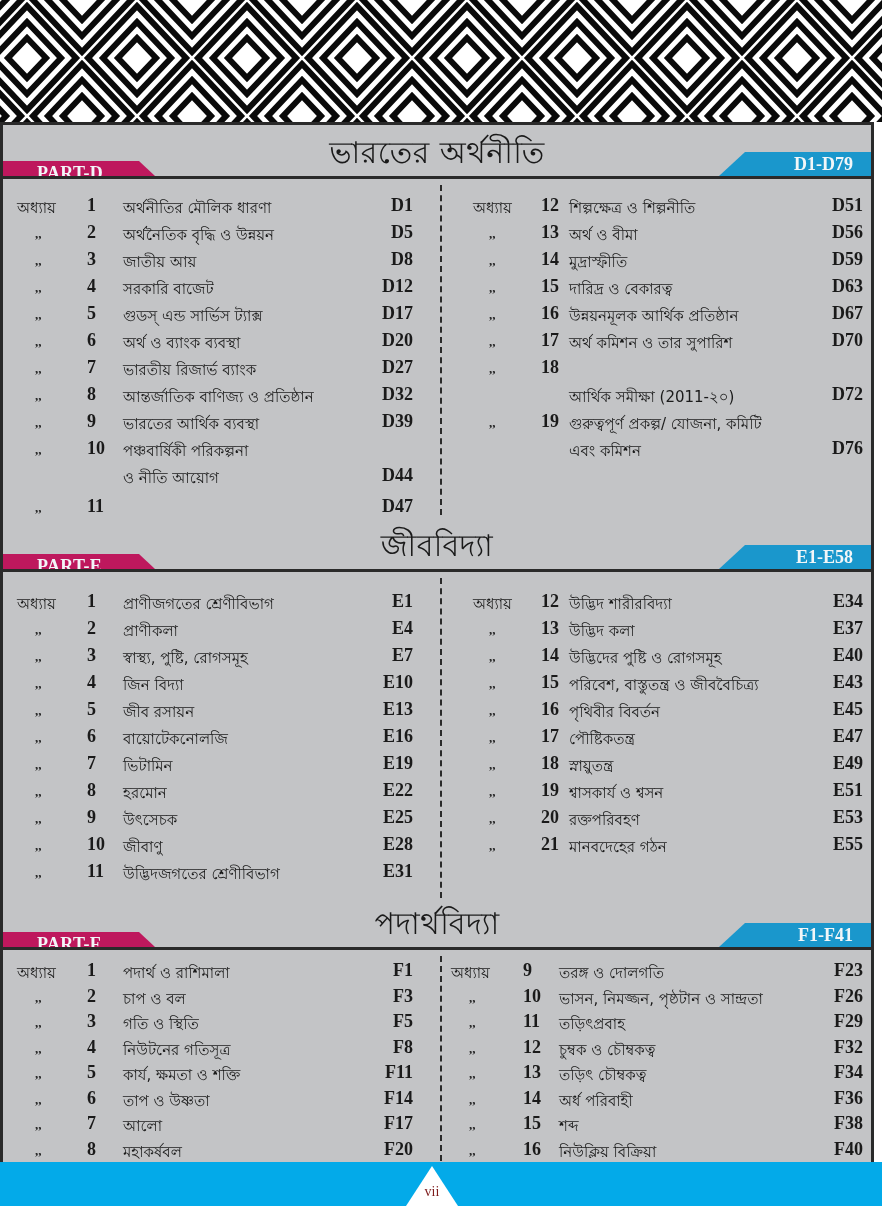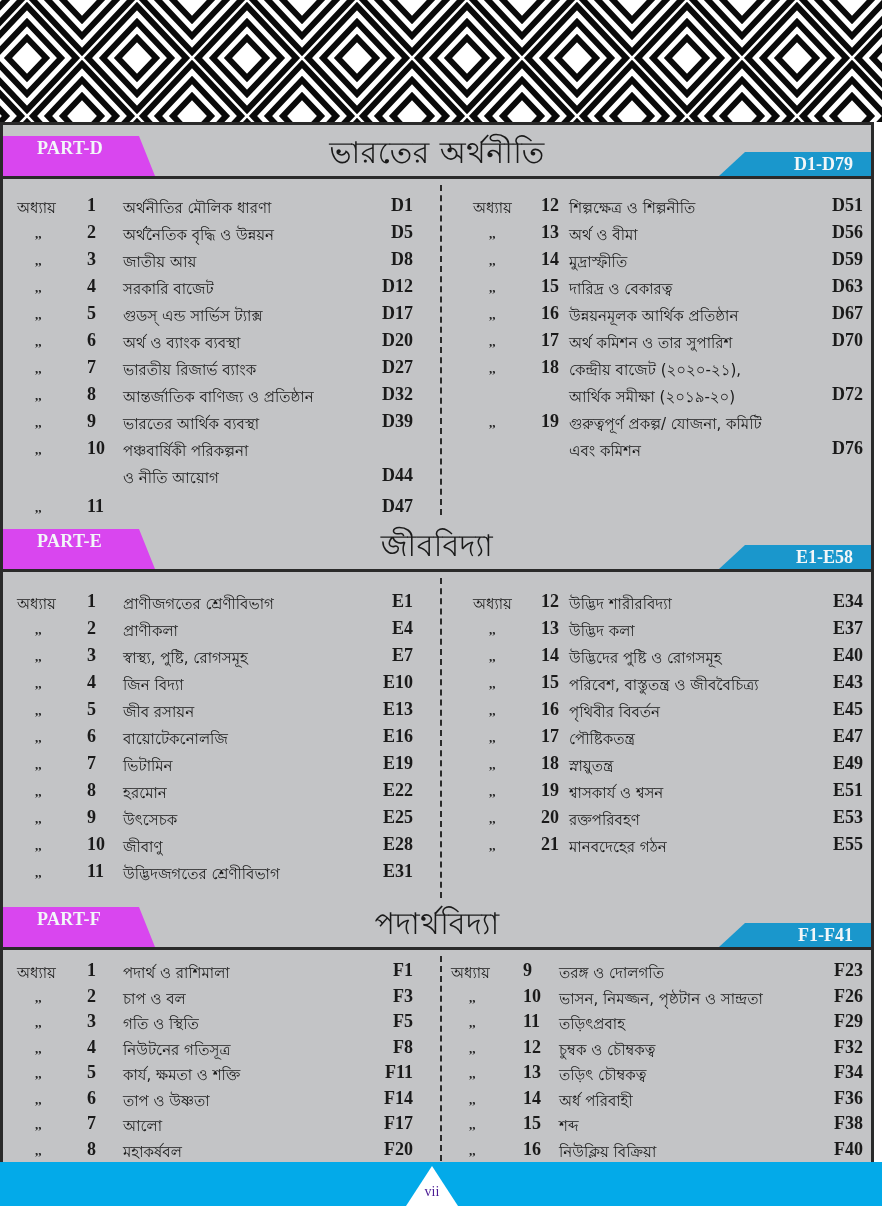--- a/index.html
+++ b/index.html
@@ -9,22 +9,22 @@
   .pattern { position: absolute; left: 0; top: 0; width: 882px; height: 122px; background: #ffffff; overflow: hidden; }
   .pattern svg { display: block; }
 
   .panel { position: absolute; left: 0; top: 122px; width: 874px; height: 1040px; background: #c3c4c6;
            border-left: 3px solid #2a2a2a; border-right: 3px solid #2a2a2a; border-top: 3px solid #2a2a2a; }
 
   .band { position: absolute; left: 0; width: 868px; height: 54px; }
   .band .title { position: absolute; left: 0; right: 0; top: 4px; text-align: center; font-size: 30px;
                  font-family: "DejaVu Sans", sans-serif; color: #1a1a1a; letter-spacing: 0.5px; }
   .band .rule { position: absolute; left: 0; right: 0; bottom: 0; height: 3px; background: #2a2a2a; }
-  .tag-left { position: absolute; left: 0; bottom: 3px; height: 40px; width: 152px;
-              background: #d946ef; clip-path: polygon(0 0, 136px 0, 100% 100%, 0 100%); }
+  .tag-left { position: absolute; left: 0; bottom: 3px; height: 15px; width: 152px;
+              background: #be185d; clip-path: polygon(0 0, 136px 0, 100% 100%, 0 100%); }
   .tag-left span { position: absolute; left: 34px; top: 2px; color: #f2f6f8; font-weight: bold; font-size: 18px;
                    font-family: "Liberation Serif", serif; letter-spacing: 0.3px; }
   .tag-right { position: absolute; right: 0; bottom: 3px; height: 24px; width: 152px;
                background: #1a97cc; clip-path: polygon(26px 0, 100% 0, 100% 100%, 0 100%); }
   .tag-right span { position: absolute; right: 18px; top: 2px; color: #f2f6f8; font-weight: bold; font-size: 18px;
                     font-family: "Liberation Serif", serif; margin-left: 13px; }
 
   .cols { position: absolute; left: 0; width: 868px; }
   .col { position: absolute; top: 0; }
   .col.left { left: 0; width: 430px; }
@@ -43,21 +43,21 @@
   .right .row .txt { left: 118px; }
   .right .row .pg { right: 8px; }
   .row.two { height: 54px; }
   .row.two .txt2 { position: absolute; left: 120px; top: 30px; font-family: "DejaVu Sans", sans-serif; font-size: 15px; white-space: nowrap; }
   .right .row.two .txt2 { left: 118px; }
   .row.two .pg { top: 29px; }
 
   .footer { position: absolute; left: 0; top: 1162px; width: 882px; height: 44px; background: #03aae9; }
   .footer .tri { position: absolute; left: 406px; top: 4px; width: 52px; height: 40px; background: #ffffff;
                  clip-path: polygon(50% 0, 100% 100%, 0 100%); }
-  .footer .pno { position: absolute; left: 406px; top: 22px; width: 52px; text-align: center; font-size: 14px; color: #4c1d95; }
+  .footer .pno { position: absolute; left: 406px; top: 22px; width: 52px; text-align: center; font-size: 14px; color: #7f1d1d; }
   .bottom-white { position: absolute; left: 0; top: 1206px; width: 882px; height: 10px; background: #ffffff; }
 </style>
 </head>
 <body>
 
 <div class="pattern">
   <svg width="882" height="122" viewBox="0 0 882 122" xmlns="http://www.w3.org/2000/svg">
     <defs>
       <pattern id="dia" x="-28" y="0" width="110" height="116" patternUnits="userSpaceOnUse">
         <rect width="110" height="116" fill="#ffffff"></rect>
@@ -199,22 +199,21 @@
         </div>
       <div class="row">
           <span class="ditto">,,</span>
           <span class="num">17</span>
           <span class="txt">অর্থ কমিশন ও তার সুপারিশ</span>
           <span class="pg">D70</span>
         </div>
       <div class="row two">
           <span class="ditto">,,</span>
           <span class="num">18</span>
-          <span class="txt">কেন্দ্রীয় বাজেট (২০২০-২১),</span>
-          <span class="txt2">আর্থিক সমীক্ষা (২০১৯-২০)</span>
+          <span class="txt2">আর্থিক সমীক্ষা (2011-২০)</span>
           <span class="pg">D72</span>
         </div>
       <div class="row two">
           <span class="ditto">,,</span>
           <span class="num">19</span>
           <span class="txt">গুরুত্বপূর্ণ প্রকল্প/ যোজনা, কমিটি</span>
           <span class="txt2">এবং কমিশন</span>
           <span class="pg">D76</span>
         </div>
     </div>

